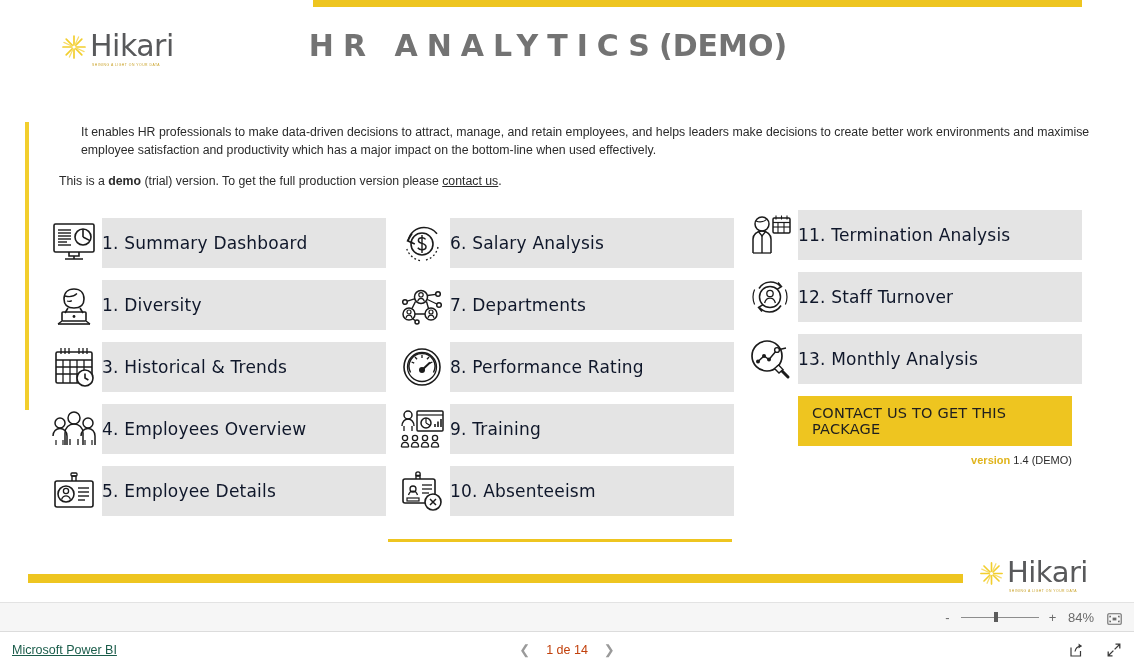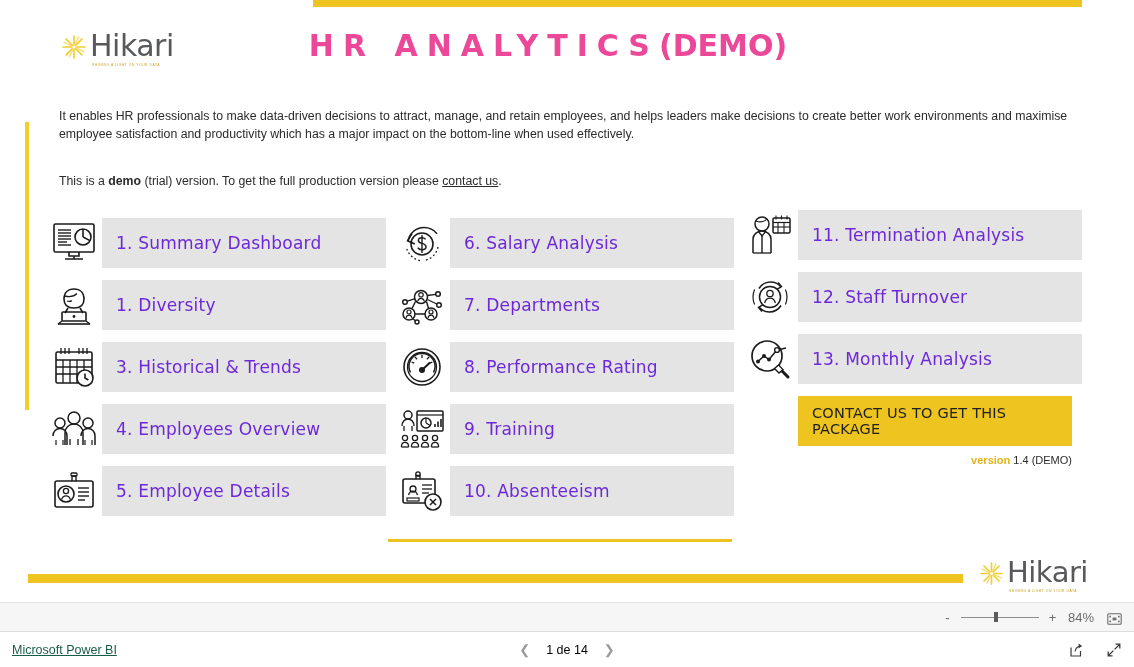--- a/index.html
+++ b/index.html
@@ -82,36 +82,36 @@
 
   
   .title {
     position: absolute;
     left: 0; top: 28px;
     width: 1096px;
     text-align: center;
     font-family: "DejaVu Sans", sans-serif;
     font-weight: 700;
     font-size: 30px;
-    color: #ec4899;
+    color: #737373;
     white-space: nowrap;
   }
   .title .spaced { letter-spacing: 9px; }
 
   
   .intro {
     position: absolute;
     left: 59px;
     width: 1015px;
     font-size: 12.3px;
     line-height: 1.45;
     color: #2b2b2b;
   }
   .intro-1 { top: 96px; }
-  .intro-2 { top: 108px; }
+  .intro-2 { top: 124px; margin-left: 22px; }
   .intro-3 { top: 173px; }
   .intro b { font-weight: 700; }
   .intro a {
     color: #2b2b2b;
     text-decoration: underline;
   }
 
   
   .col {
     position: absolute;
@@ -136,24 +136,23 @@
     align-items: center;
     justify-content: center;
   }
   .menu-icon svg { display: block; }
   .menu-label {
     flex: 1 1 auto;
     align-self: stretch;
     background: #e4e4e4;
     display: flex;
     align-items: center;
-    padding-left: 14px;
     font-family: "DejaVu Sans", sans-serif;
     font-size: 17px;
-    color: #6d28d9;
+    color: #0f172a;
     letter-spacing: 0.2px;
   }
   .col-3 .menu-label { flex-basis: 274px; }
 
   
   .cta {
     margin-left: 56px;
     width: 274px;
     height: 50px;
     background: #eec520;
@@ -271,21 +270,21 @@
     gap: 16px;
   }
   .sb-arrow {
     font-size: 13px;
     color: #9a9a9a;
     cursor: pointer;
     line-height: 1;
   }
   .sb-page {
     font-size: 12.5px;
-    color: #000000;
+    color: #c2410c;
   }
   .sb-icons {
     position: absolute;
     right: 12px;
     display: flex;
     align-items: center;
     gap: 22px;
   }
   .sb-icons svg { display: block; cursor: pointer; }
 </style>

